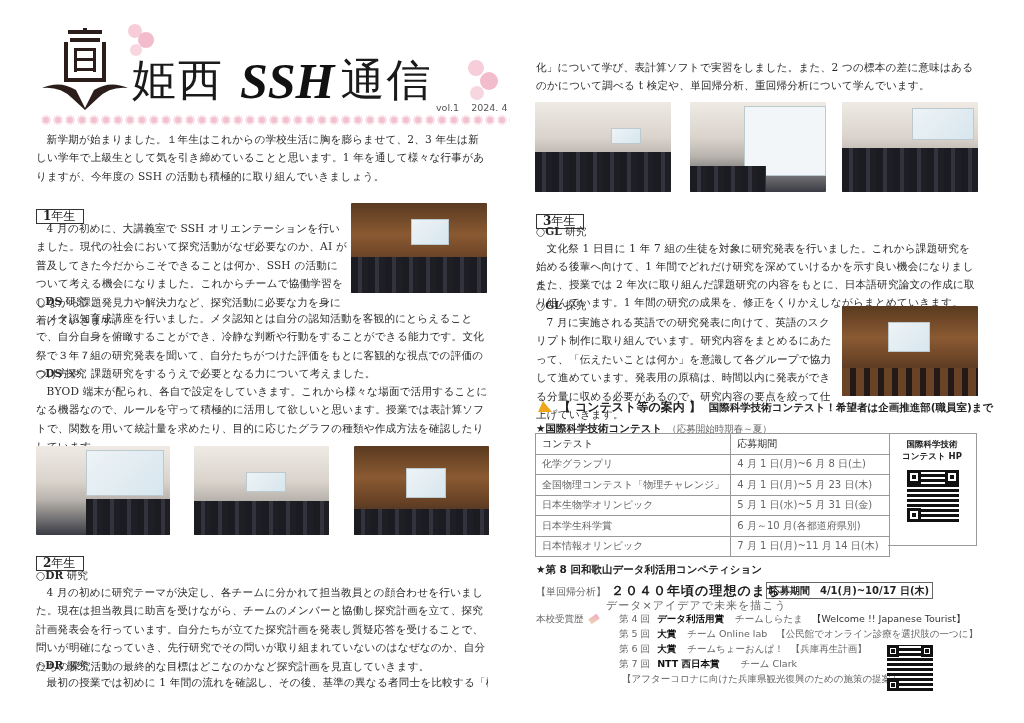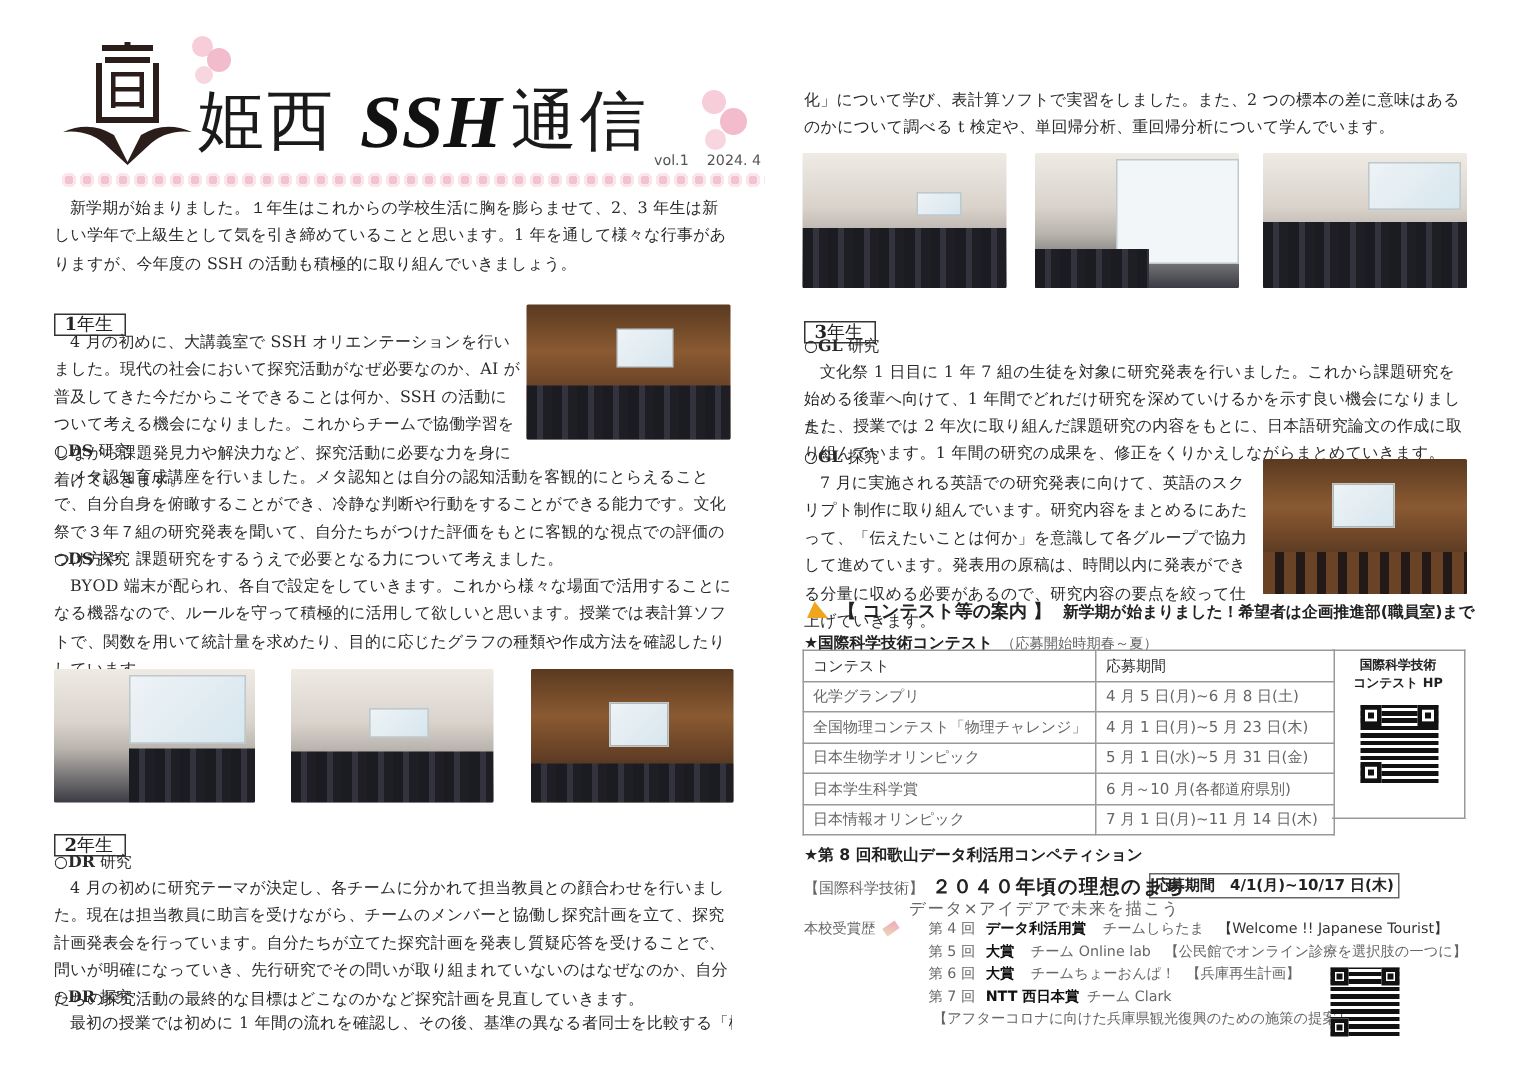--- a/index.html
+++ b/index.html
@@ -146,38 +146,38 @@
 <div class="abs p indent" style="left:536px;top:313px;width:300px;">7 月に実施される英語での研究発表に向けて、英語のスクリプト制作に取り組んでいます。研究内容をまとめるにあたって、「伝えたいことは何か」を意識して各グループで協力して進めています。発表用の原稿は、時間以内に発表ができる分量に収める必要があるので、研究内容の要点を絞って仕上げていきます。</div>
 
 <div class="photo hall" style="left:842px;top:306px;width:136px;height:90px;">
   <div class="screen" style="left:46px;top:16px;width:42px;height:30px;"></div>
   <div class="crowd" style="height:28px;background:repeating-linear-gradient(90deg,#6a4326 0 8px,#231a18 8px 14px);"></div>
 </div>
 
 <div class="abs sans" style="left:538px;top:399px;white-space:nowrap;font-size:11px;font-weight:bold;color:#222;">
   <span style="display:inline-block;width:0;height:0;border-left:5px solid transparent;border-right:9px solid transparent;border-bottom:11px solid #f0a61c;vertical-align:-1px;margin-right:3px;"></span>
   <span style="font-size:12px;">【 コンテスト等の案内 】</span>
-  <span style="font-size:10.5px;margin-left:4px;">新学期が始まりました！希望者は企画推進部(職員室)まで</span>
+  <span style="font-size:10.5px;margin-left:4px;">国際科学技術コンテスト！希望者は企画推進部(職員室)まで</span>
 </div>
 <div class="abs sans" style="left:536px;top:417px;white-space:nowrap;">
   <span style="font-size:10.5px;font-weight:bold;color:#222;">★国際科学技術コンテスト</span>
   <span style="font-size:9.5px;color:#666;">（応募開始時期春～夏）</span>
 </div>
 
 <table class="contest abs" style="left:535px;top:433px;width:355px;">
   <thead>
     <tr>
       <th style="width:190px;">コンテスト</th>
       <th>応募期間</th>
     </tr>
   </thead>
   <tbody>
     <tr>
         <td>化学グランプリ</td>
-        <td>4 月 5 日(月)~6 月 8 日(土)</td>
+        <td>4 月 1 日(月)~6 月 8 日(土)</td>
       </tr>
     <tr>
         <td>全国物理コンテスト「物理チャレンジ」</td>
         <td>4 月 1 日(月)~5 月 23 日(木)</td>
       </tr>
     <tr>
         <td>日本生物学オリンピック</td>
         <td>5 月 1 日(水)~5 月 31 日(金)</td>
       </tr>
     <tr>
@@ -205,21 +205,21 @@
   </div>
 </div>
 
 <div class="abs sans" style="left:536px;top:563px;white-space:nowrap;font-size:10.5px;font-weight:bold;color:#222;">
   <span>★第 8 回和歌山データ利活用コンペティション</span>
 </div>
 <div class="abs sans" style="left:766px;top:582px;height:17px;border:1px solid #666;padding:0 3px;font-size:10px;font-weight:bold;color:#222;line-height:15px;white-space:nowrap;">
   <span>応募期間</span><span style="margin-left:10px;">4/1(月)~10/17 日(木)</span>
 </div>
 <div class="abs sans" style="left:536px;top:580px;white-space:nowrap;">
-  <span style="font-size:10px;color:#666;">【国際科学技術】</span>
+  <span style="font-size:10px;color:#666;">【単回帰分析】</span>
   <span style="font-size:13px;font-weight:bold;color:#222;letter-spacing:1px;">２０４０年頃の理想のまち</span>
 </div>
 <div class="abs sans" style="left:606px;top:598px;font-size:11px;color:#666;letter-spacing:1px;white-space:nowrap;">データ×アイデアで未来を描こう</div>
 
 <div class="abs sans" style="left:536px;top:613px;font-size:9.5px;color:#666;white-space:nowrap;">
   <span>本校受賞歴</span>
   <span style="display:inline-block;width:10px;height:6px;background:linear-gradient(45deg,#e8d7b0,#f3a9c0);transform:rotate(-35deg);margin-left:2px;"></span>
 </div>
 
 <div class="award-row" style="left:619px;top:613px;">
@@ -236,21 +236,21 @@
 </div>
 <div class="award-row" style="left:619px;top:643px;">
   <span>第 6 回</span>
   <b style="margin-left:4px;">大賞</b>
   <span style="margin-left:8px;">チームちょーおんぱ！</span>
   <span style="margin-left:4px;">【兵庫再生計画】</span>
 </div>
 <div class="award-row" style="left:619px;top:658px;">
   <span>第 7 回</span>
   <b style="margin-left:4px;">NTT 西日本賞</b>
-  <span style="margin-left:2px;">チーム Clark</span>
+  <span style="margin-left:18px;">チーム Clark</span>
 </div>
 <div class="award-row" style="left:622px;top:673px;">【アフターコロナに向けた兵庫県観光復興のための施策の提案】</div>
 
 <div class="abs" style="left:887px;top:645px;width:46px;height:46px;background:
     repeating-linear-gradient(0deg, #111 0 3px, transparent 3px 5px),
     repeating-linear-gradient(90deg, #fff 0 2px, transparent 2px 5px);">
   <span class="abs" style="left:0;top:0;width:12px;height:12px;border:3px solid #111;background:#fff;box-shadow:inset 0 0 0 1px #fff, inset 0 0 0 5px #111;"></span>
   <span class="abs" style="right:0;top:0;width:12px;height:12px;border:3px solid #111;background:#fff;box-shadow:inset 0 0 0 1px #fff, inset 0 0 0 5px #111;"></span>
   <span class="abs" style="left:0;bottom:0;width:12px;height:12px;border:3px solid #111;background:#fff;box-shadow:inset 0 0 0 1px #fff, inset 0 0 0 5px #111;"></span>
 </div>

